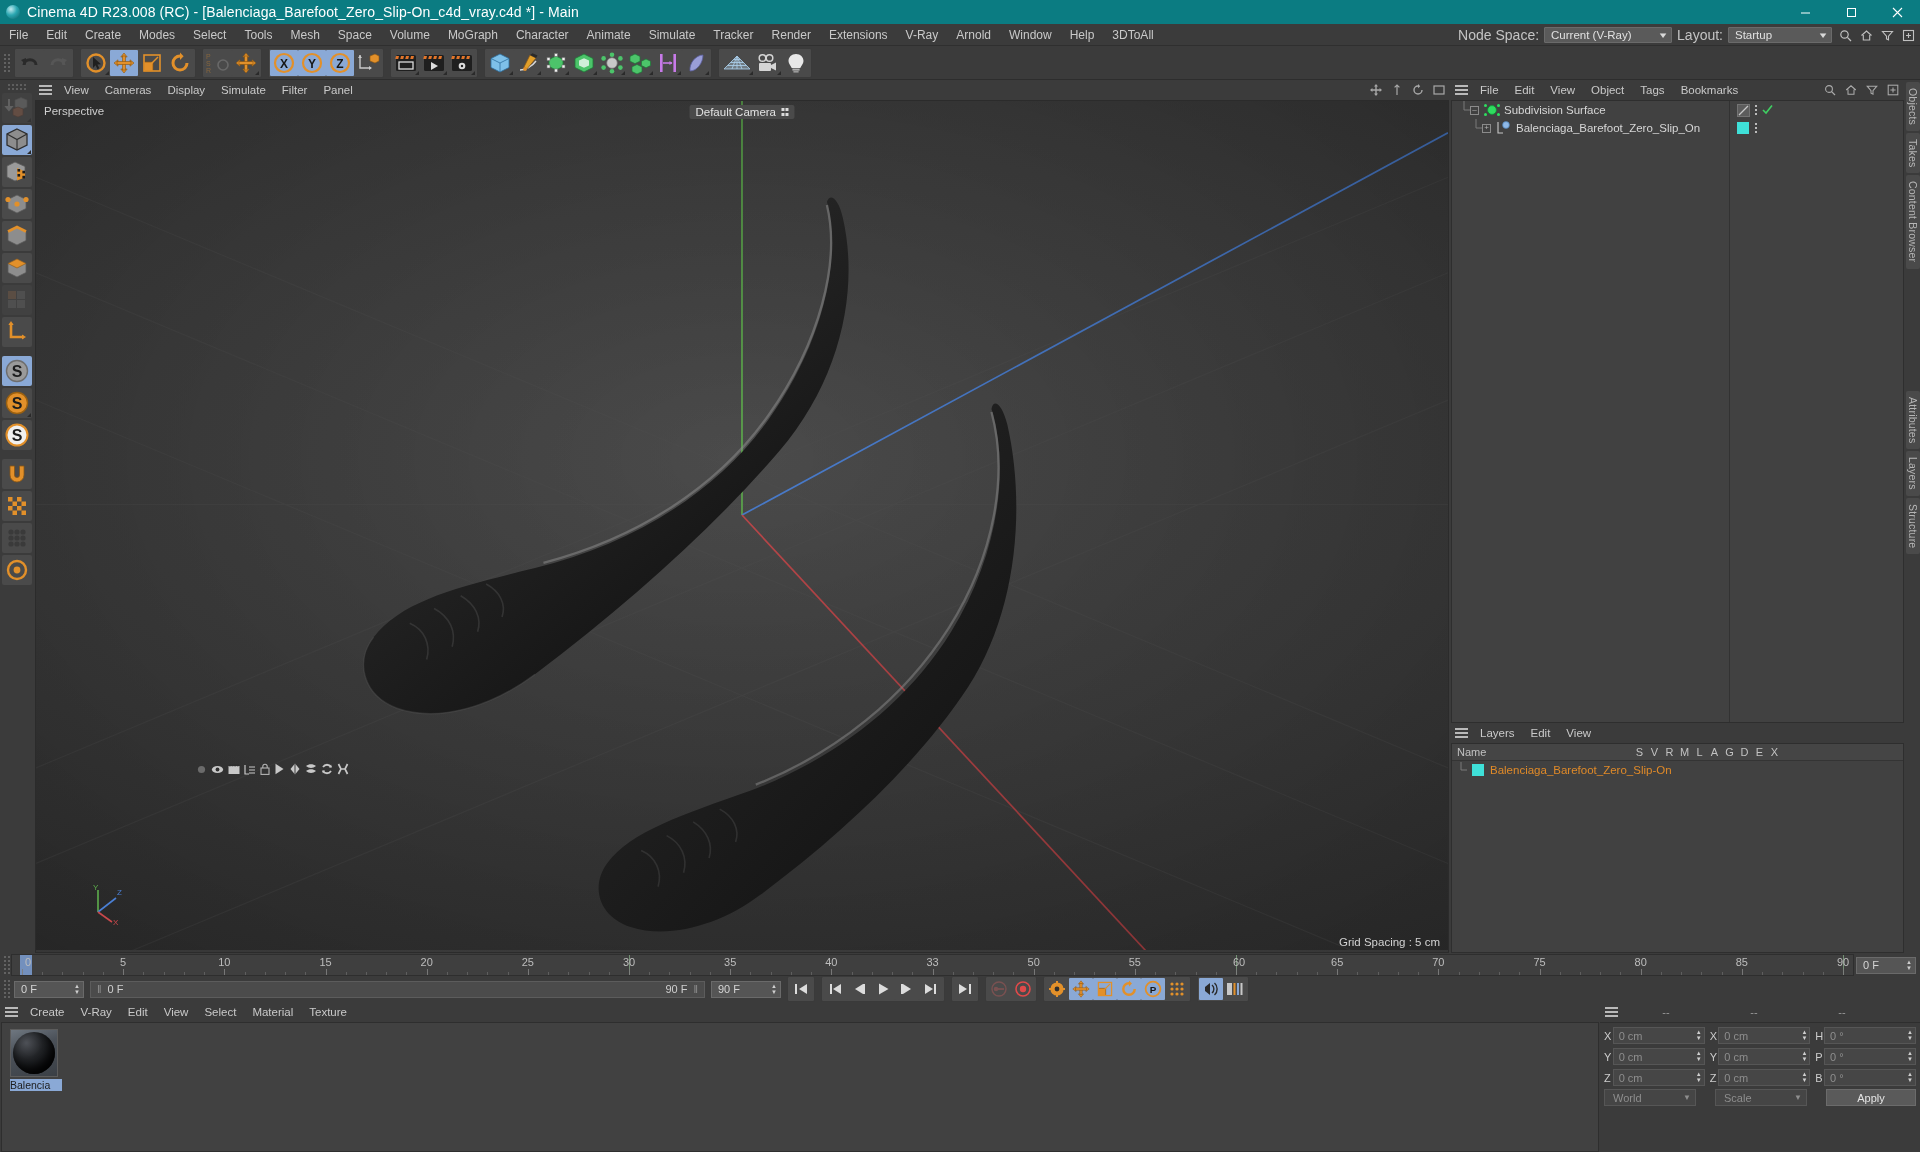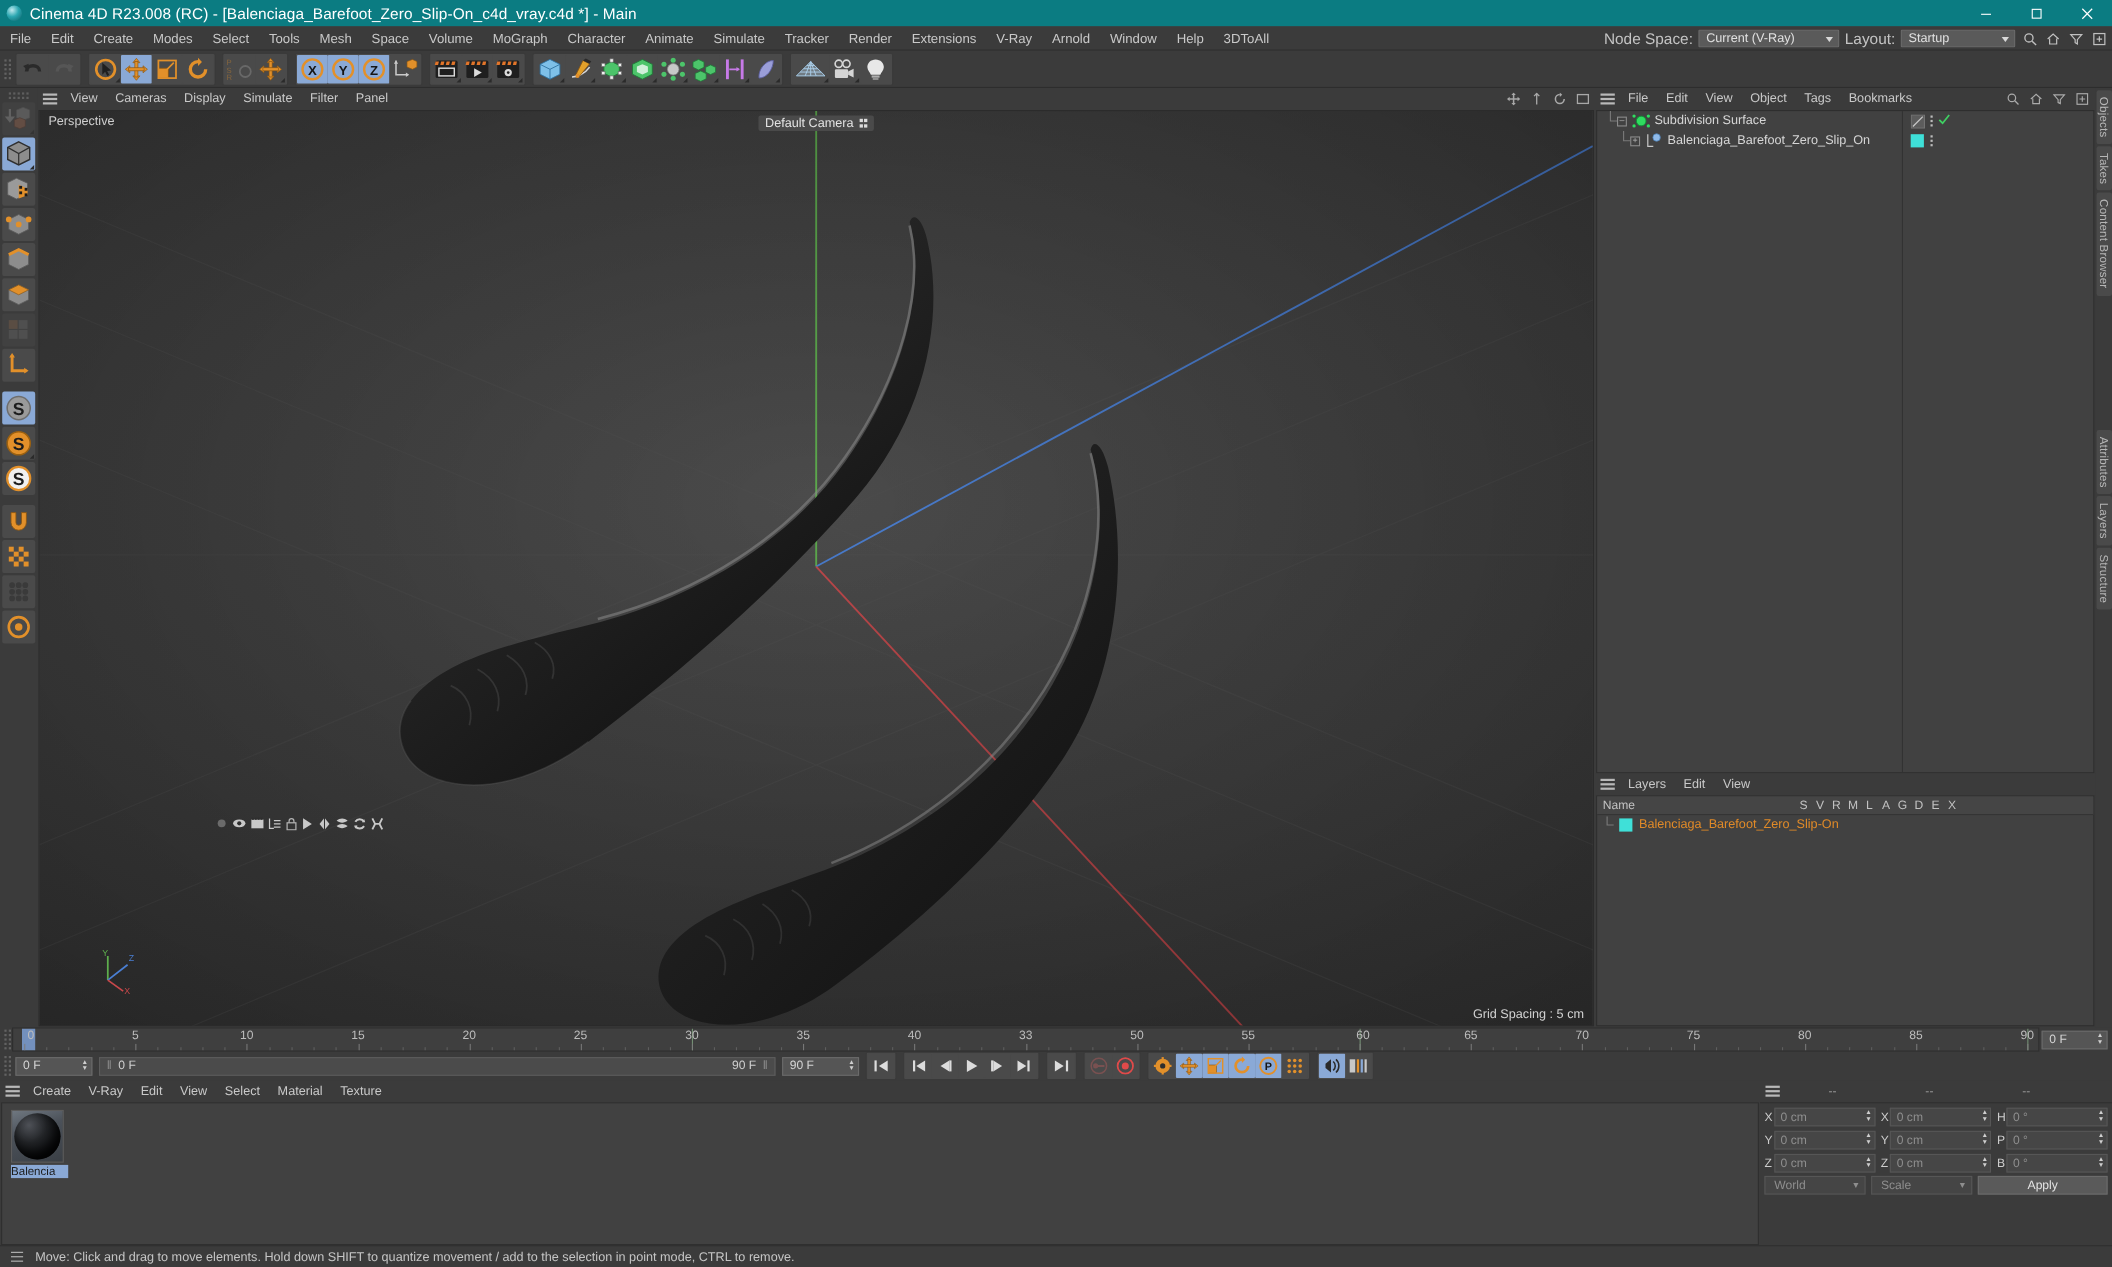--- a/index.html
+++ b/index.html
@@ -203,21 +203,21 @@
   .coordhdr{ height:18px;display:flex;align-items:center;font-size:11px;color:#9b9b9b;}
   .coordhdr .c{ width:88px; text-align:center;}
   .coordbody{ flex:1 1 auto; background:#3b3b3b; border-top:1px solid #2e2e2e; padding:3px 4px 4px 4px;}
   .crow{ display:flex; align-items:center; height:19px; margin-bottom:2px;}
   .clbl{ width:13px; font-size:11px; color:#cdcdcd; text-align:left;}
   .cfield{
     flex:0 0 92px; height:17px; background:#464646; border:1px solid #565656;
     display:flex;align-items:center;justify-content:space-between;padding:0 2px 0 5px;
     font-size:11px;color:#8e8e8e; margin-right:5px;
   }
-  .cbot{ display:flex; align-items:center; gap:5px; margin-top:2px;}
+  .cbot{ display:flex; align-items:center; gap:19px; margin-top:2px;}
   .csel{
     flex:0 0 92px;height:17px;background:#454545;border:1px solid #565656;
     display:flex;align-items:center;justify-content:space-between;padding:0 4px 0 8px;
     font-size:11px;color:#8e8e8e;
   }
   .applybtn{
     flex:1 1 auto;height:17px;background:#5a5a5a;border:1px solid #6b6b6b;
     display:flex;align-items:center;justify-content:center;font-size:11px;color:#e4e4e4;
   }
 
@@ -1533,22 +1533,14 @@
           <div class="csel">
             <span>Scale</span>
             <span style="font-size:8px">▼</span>
           </div>
           <div class="applybtn">Apply</div>
         </div>
       </div>
     </div>
   </div>
 
-  <div class="statusbar">
-    <div class="hamb sm">
-        <i></i>
-        <i></i>
-        <i></i>
-      </div>
-    <div class="txt">Move: Click and drag to move elements. Hold down SHIFT to quantize movement / add to the selection in point mode, CTRL to remove.</div>
-  </div>
 
 </div>
 
 </body></html>

